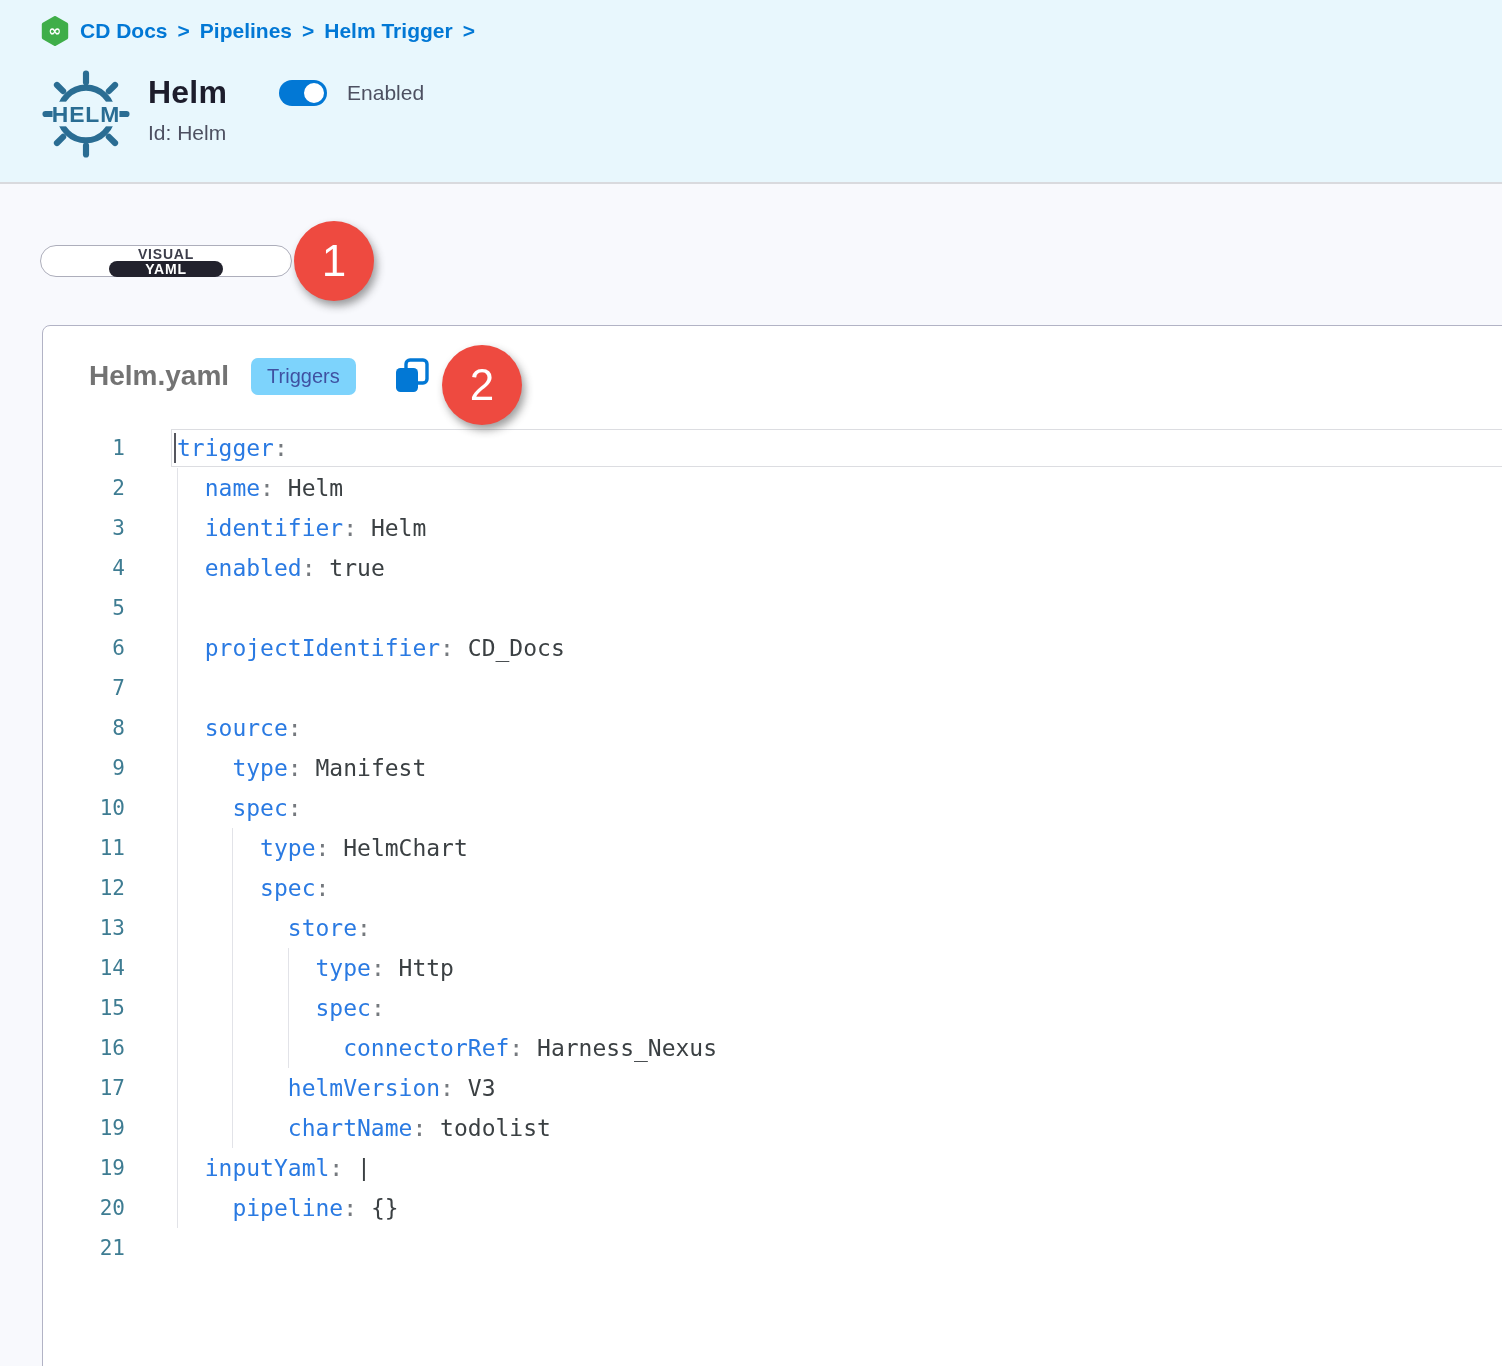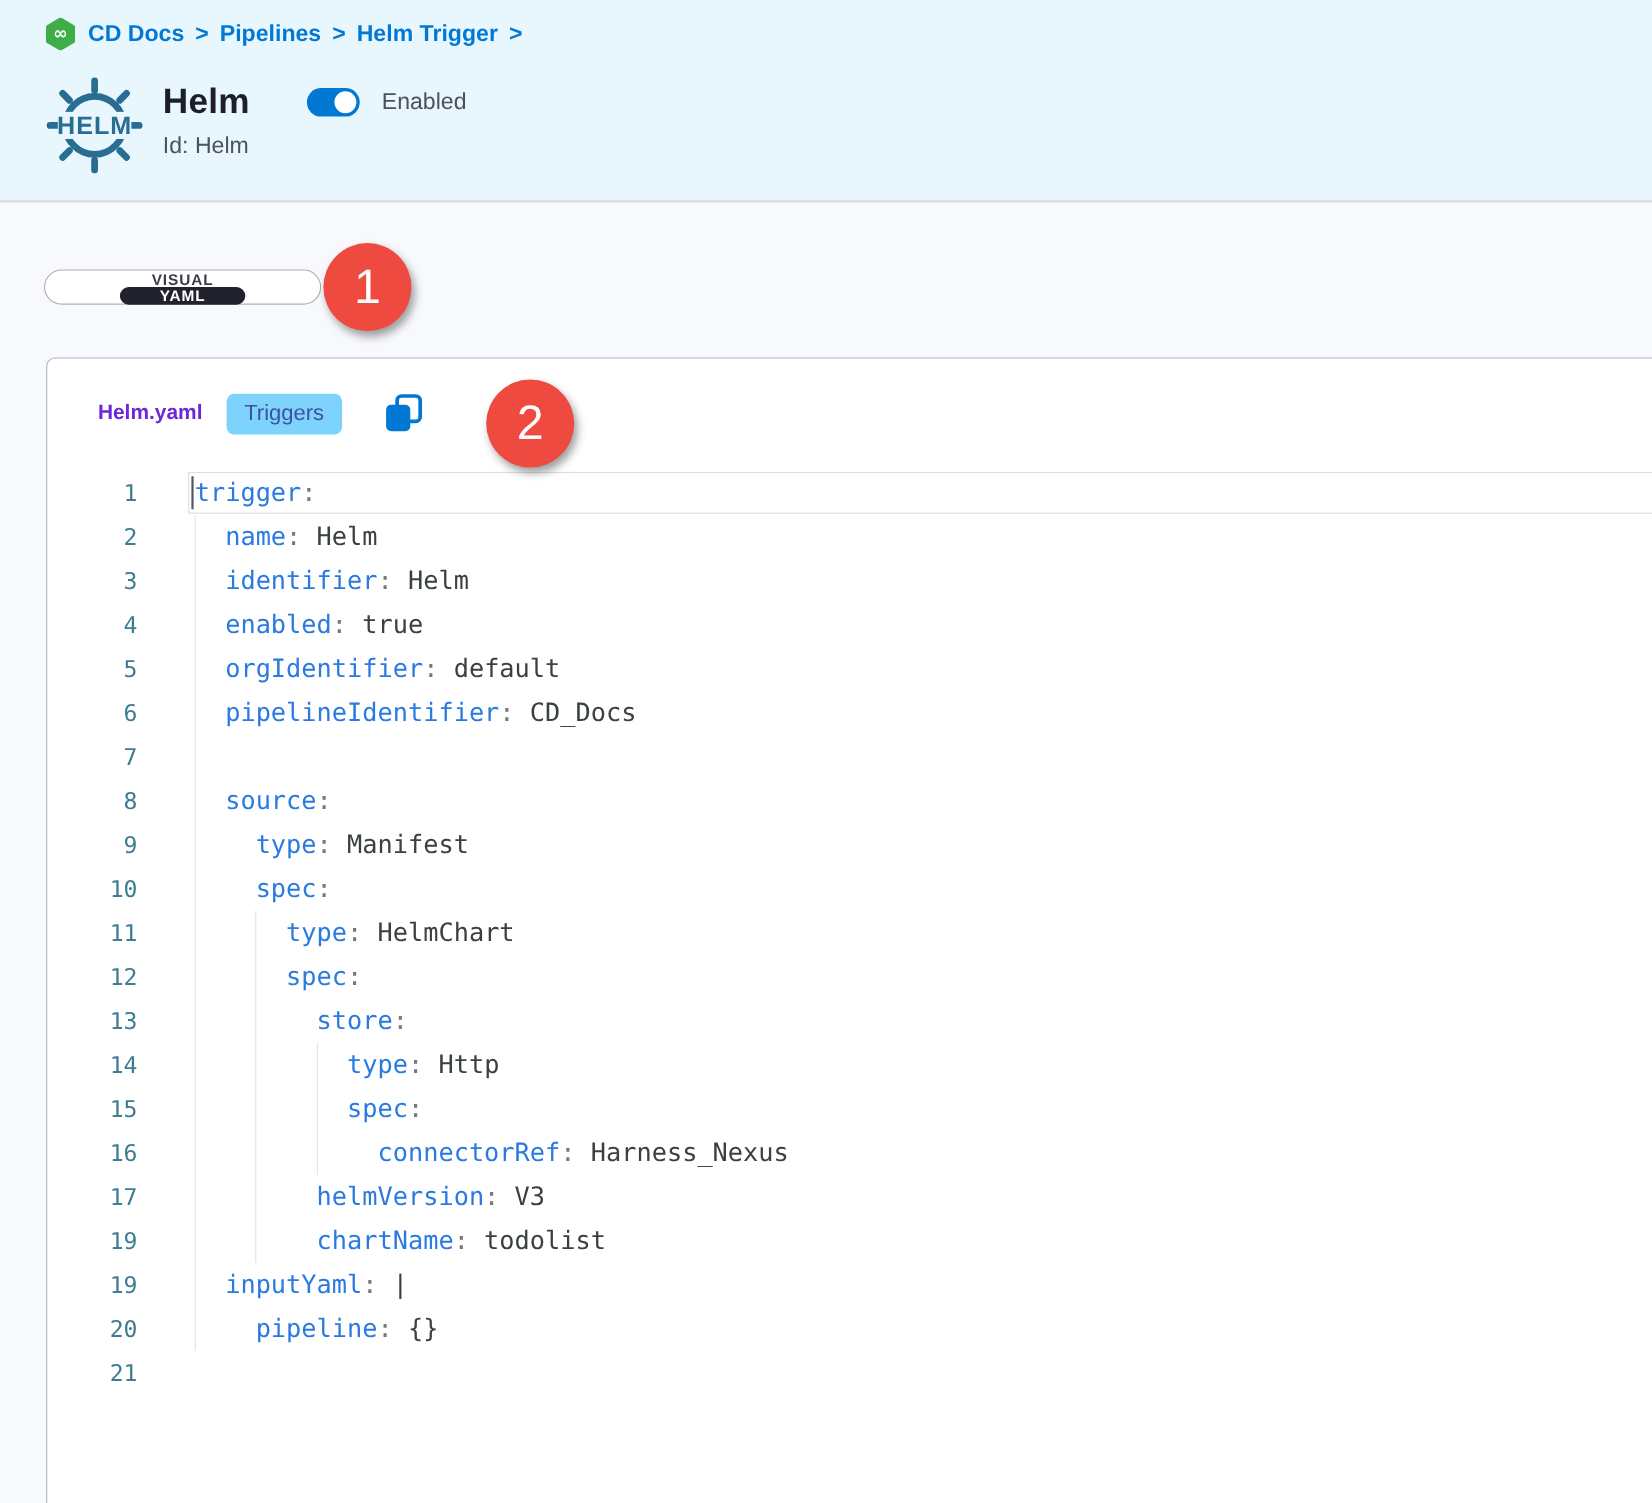--- a/index.html
+++ b/index.html
@@ -39,21 +39,21 @@
              background:#ee4a40; color:#ffffff; font-size:44px; font-weight:500;
              display:flex; align-items:center; justify-content:center;
              box-shadow:3px 5px 8px rgba(40,40,40,0.45); z-index:5; }
   .stepdot.n1 { left:294px; top:221px; }
   .stepdot.n2 { left:442px; top:345px; }
 
   
   .card { position:absolute; left:42px; top:325px; width:1480px; height:1100px;
           background:#ffffff; border:1px solid #b2b3c5; border-radius:8px 8px 0 0; }
   .card-head { display:flex; align-items:center; padding:26px 0 0 46px; height:74px; }
-  .file-name { font-size:19px; font-weight:700; color:#6d28d9; }
+  .file-name { font-size:28px; font-weight:700; color:#737373; }
   .tag-badge { margin-left:22px; background:#7dd3fc; color:#3f51a1; font-size:20px;
                padding:7px 16px; border-radius:7px; }
   .copy-btn { margin-left:38px; width:36px; height:38px; cursor:pointer; background:none; border:none; }
 
   
   .code-lines { margin-top:28px; font-family:"DejaVu Sans Mono", monospace; }
   .code-row { display:flex; height:40px; align-items:center; }
   .gutter { width:82px; flex:0 0 auto; text-align:right; font-size:21px; color:#3e7c92;
             user-select:none; }
   .code { flex:1; position:relative; margin-left:52px; font-size:23px; height:40px;
@@ -144,25 +144,25 @@
       <div class="code-row">
         <div class="gutter">3</div>
         <div class="code"><div class="guide" style="left: 0ch;"></div><span><span>  </span><span class="k">identifier</span><span class="c">:</span><span class="v"> Helm</span></span></div>
       </div>
       <div class="code-row">
         <div class="gutter">4</div>
         <div class="code"><div class="guide" style="left: 0ch;"></div><span><span>  </span><span class="k">enabled</span><span class="c">:</span><span class="v"> true</span></span></div>
       </div>
       <div class="code-row">
         <div class="gutter">5</div>
-        <div class="code"><div class="guide" style="left: 0ch;"></div><span><span>  </span><span class="k">orgIdentifier</span><span class="c">:</span><span class="v"> default</span></span></div>
+        <div class="code"><div class="guide" style="left: 0ch;"></div></div>
       </div>
       <div class="code-row">
         <div class="gutter">6</div>
-        <div class="code"><div class="guide" style="left: 0ch;"></div><span><span>  </span><span class="k">pipelineIdentifier</span><span class="c">:</span><span class="v"> CD_Docs</span></span></div>
+        <div class="code"><div class="guide" style="left: 0ch;"></div><span><span>  </span><span class="k">projectIdentifier</span><span class="c">:</span><span class="v"> CD_Docs</span></span></div>
       </div>
       <div class="code-row">
         <div class="gutter">7</div>
         <div class="code"><div class="guide" style="left: 0ch;"></div></div>
       </div>
       <div class="code-row">
         <div class="gutter">8</div>
         <div class="code"><div class="guide" style="left: 0ch;"></div><span><span>  </span><span class="k">source</span><span class="c">:</span></span></div>
       </div>
       <div class="code-row">

